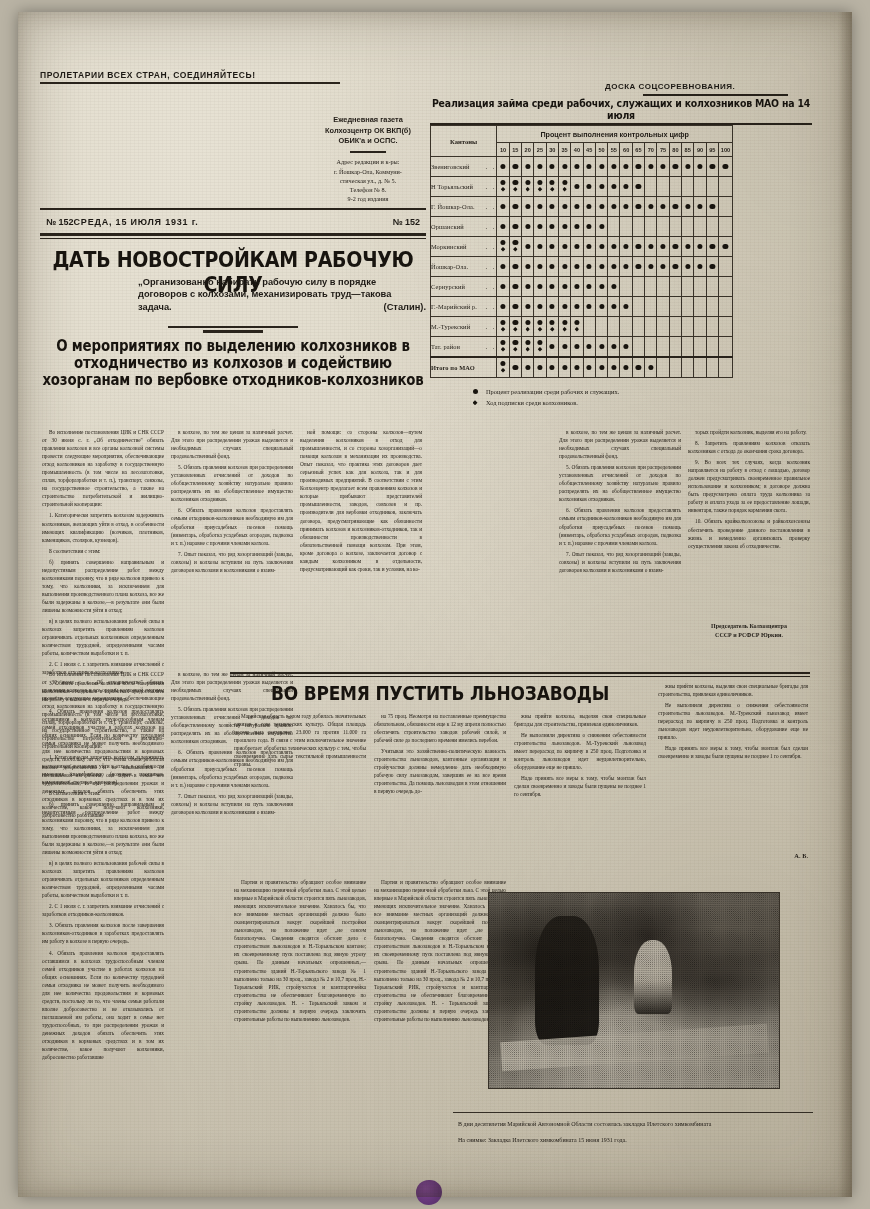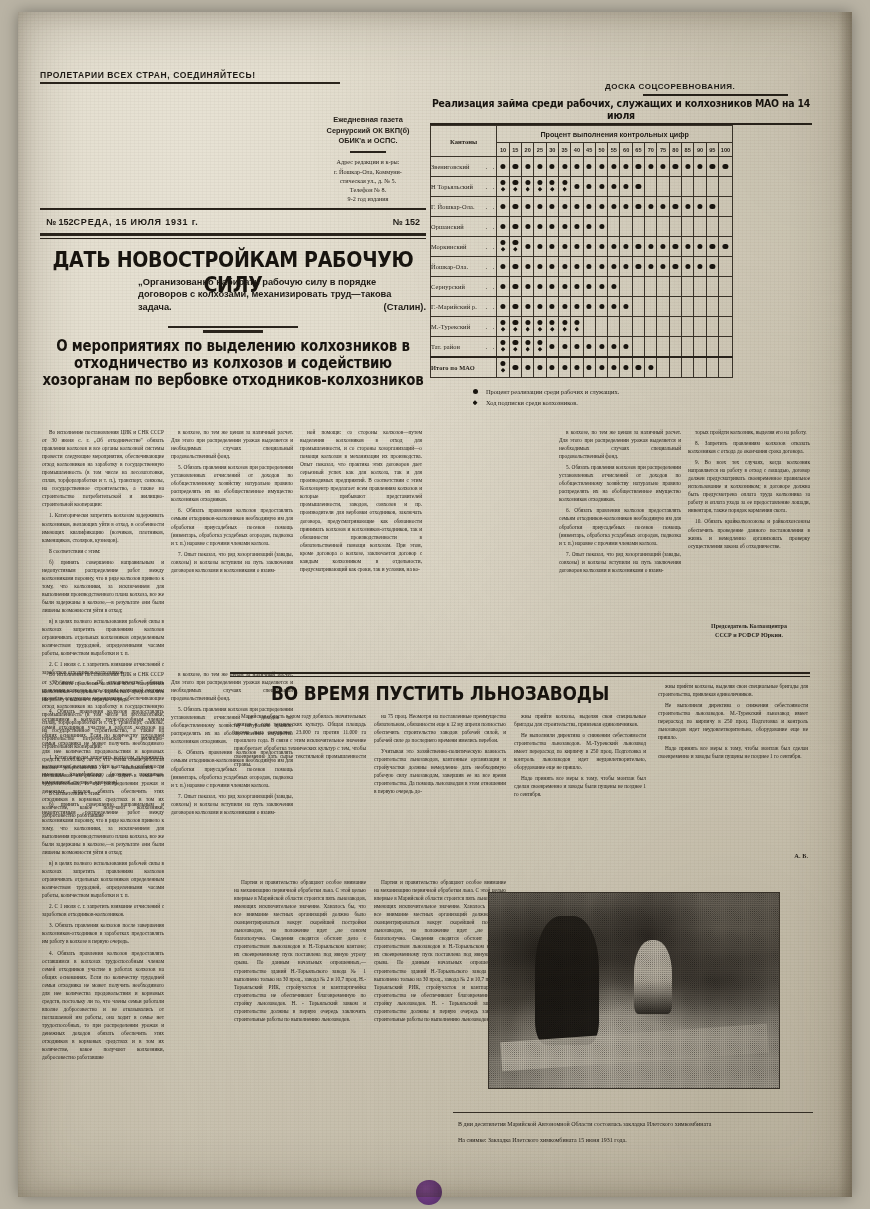--- a/index.html
+++ b/index.html
@@ -197,21 +197,21 @@
 
 <div id="paper">
  <div id="sheet">
 
   <div class="blk" id="slogan">ПРОЛЕТАРИИ ВСЕХ СТРАН, СОЕДИНЯЙТЕСЬ!</div>
   <div class="blk" id="sloganrule"></div>
 
 
   <div class="blk" id="imprint">
     <div class="big">Ежедневная газета</div>
-    <div class="big">Сернурский ОК ВКП(б)</div>
+    <div class="big">Колхозцентр ОК ВКП(б)</div>
     <div class="big">ОБИК'а и ОСПС.</div>
     <div id="impline"></div>
     <div class="sm">Адрес  редакции и к-ры:</div>
     <div class="sm">г. Йошкар-Ола, Коммуни-</div>
     <div class="sm">стическая ул., д. № 5.</div>
     <div class="sm">Телефон № 8.</div>
     <div class="sm">9-2 год издания</div>
   </div>
 
   <div class="blk" id="dl-top"></div>

